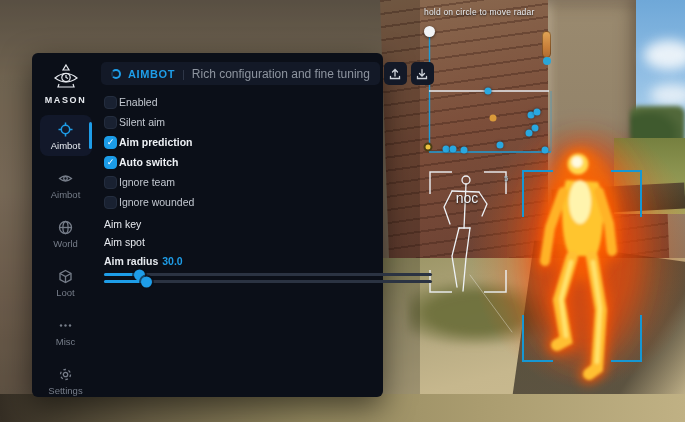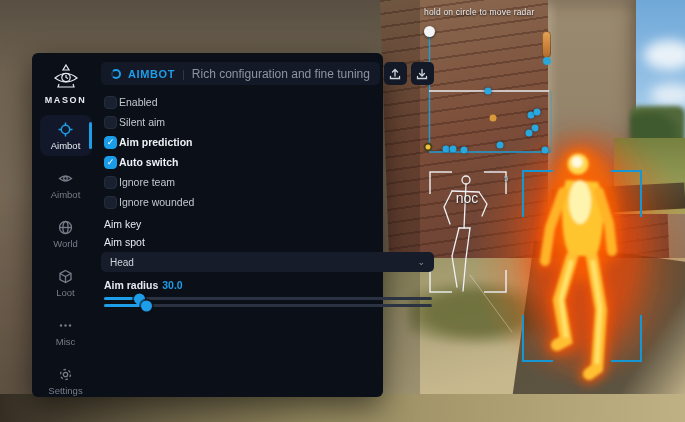--- a/index.html
+++ b/index.html
@@ -321,24 +321,20 @@
         <span class="cb-label">Ignore team</span>
       </div>
       <div class="cb-row">
         <span class="cb">✓</span>
         <span class="cb-label">Ignore wounded</span>
       </div>
 
       <div class="sec-label">Aim key</div>
 
       <div class="sec-label">Aim spot</div>
-      <div class="select">
-        <span>Head</span>
-        <span class="chev">⌄</span>
-      </div>
 
       <div class="slider-label">
         <span>Aim radius</span><span class="val">30.0</span>
       </div>
       <div class="track">
         <div class="fill" style="width: 11%;">
           <div class="handle"></div>
         </div>
       </div>
 

